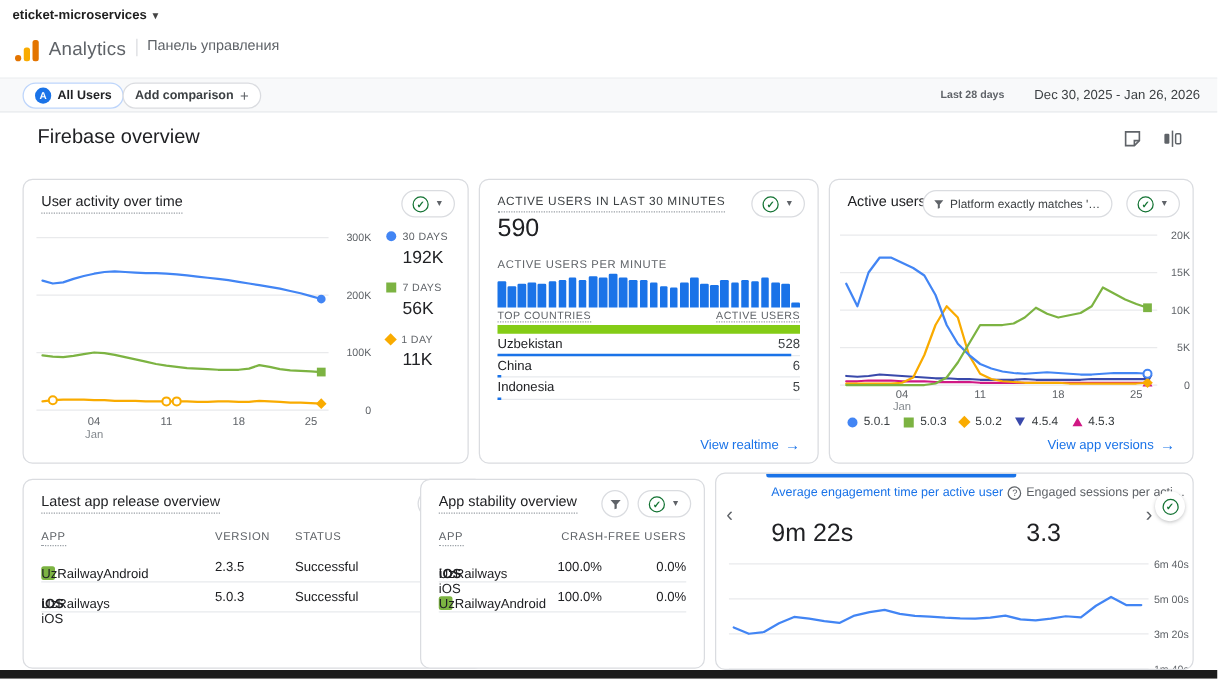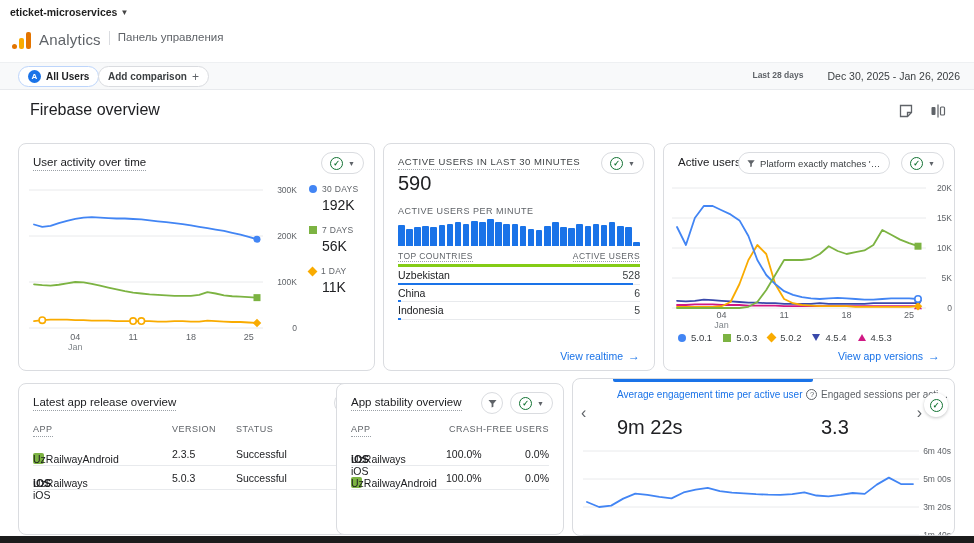--- a/index.html
+++ b/index.html
@@ -48,21 +48,21 @@
 .lgr{display:flex;align-items:center;font-size:8.5px;color:#5f6368;letter-spacing:.3px;white-space:nowrap}
 .lgv{font-size:14px;color:#202124;margin-top:3px;margin-left:13px}
 .viewlink{position:absolute;right:14px;top:205px;font-size:10.5px;font-weight:500;color:#1a73e8;display:flex;align-items:center;gap:5px;cursor:pointer}
 .viewlink .arr{font-size:12px}
 
 .bigval{position:absolute;left:14px;top:28px;font-size:20px;color:#202124}
 .sublabel{position:absolute;left:14px;font-size:9px;letter-spacing:.5px;color:#5f6368;font-weight:500}
 #rt-bars{position:absolute;left:14px;right:14px;top:74px;height:28px;display:flex;align-items:flex-end;gap:1.5px}
 #rt-bars div{flex:1;border-radius:1px 1px 0 0}
 .countries{position:absolute;left:14px;right:14px;top:108px}
-.chead{display:flex;justify-content:space-between;align-items:flex-end;height:15px;border-bottom:3px solid #84cc16;padding-bottom:2px}
+.chead{display:flex;justify-content:space-between;align-items:flex-end;height:15px;border-bottom:7px solid #84cc16;padding-bottom:2px}
 .chead span{font-size:8.5px;letter-spacing:.4px;color:#5f6368;border-bottom:1px dotted #9aa0a6;font-weight:500}
 .crow{position:relative;height:17.5px;border-bottom:1px solid #e8eaed;display:flex;justify-content:space-between;align-items:center}
 .cname{font-size:10.5px;color:#202124}
 .cval{font-size:10.5px;color:#3c4043}
 .cbar{position:absolute;left:0;bottom:-1px;height:2px;background:#1a73e8}
 
 .avtitle{position:absolute;left:14px;top:12px;font-size:11.5px;font-weight:500;color:#202124;white-space:nowrap}
 .avtitle .dim{border-bottom:1px dotted #9aa0a6}
 .filterchip{position:absolute;right:64px;top:8px;height:22px;max-width:152px;border:1px solid #dadce0;border-radius:12px;background:#fff;display:flex;align-items:center;gap:5px;padding:0 8px;cursor:pointer}
 .filterchip span{font-size:9.5px;color:#3c4043;white-space:nowrap;overflow:hidden;text-overflow:ellipsis}

